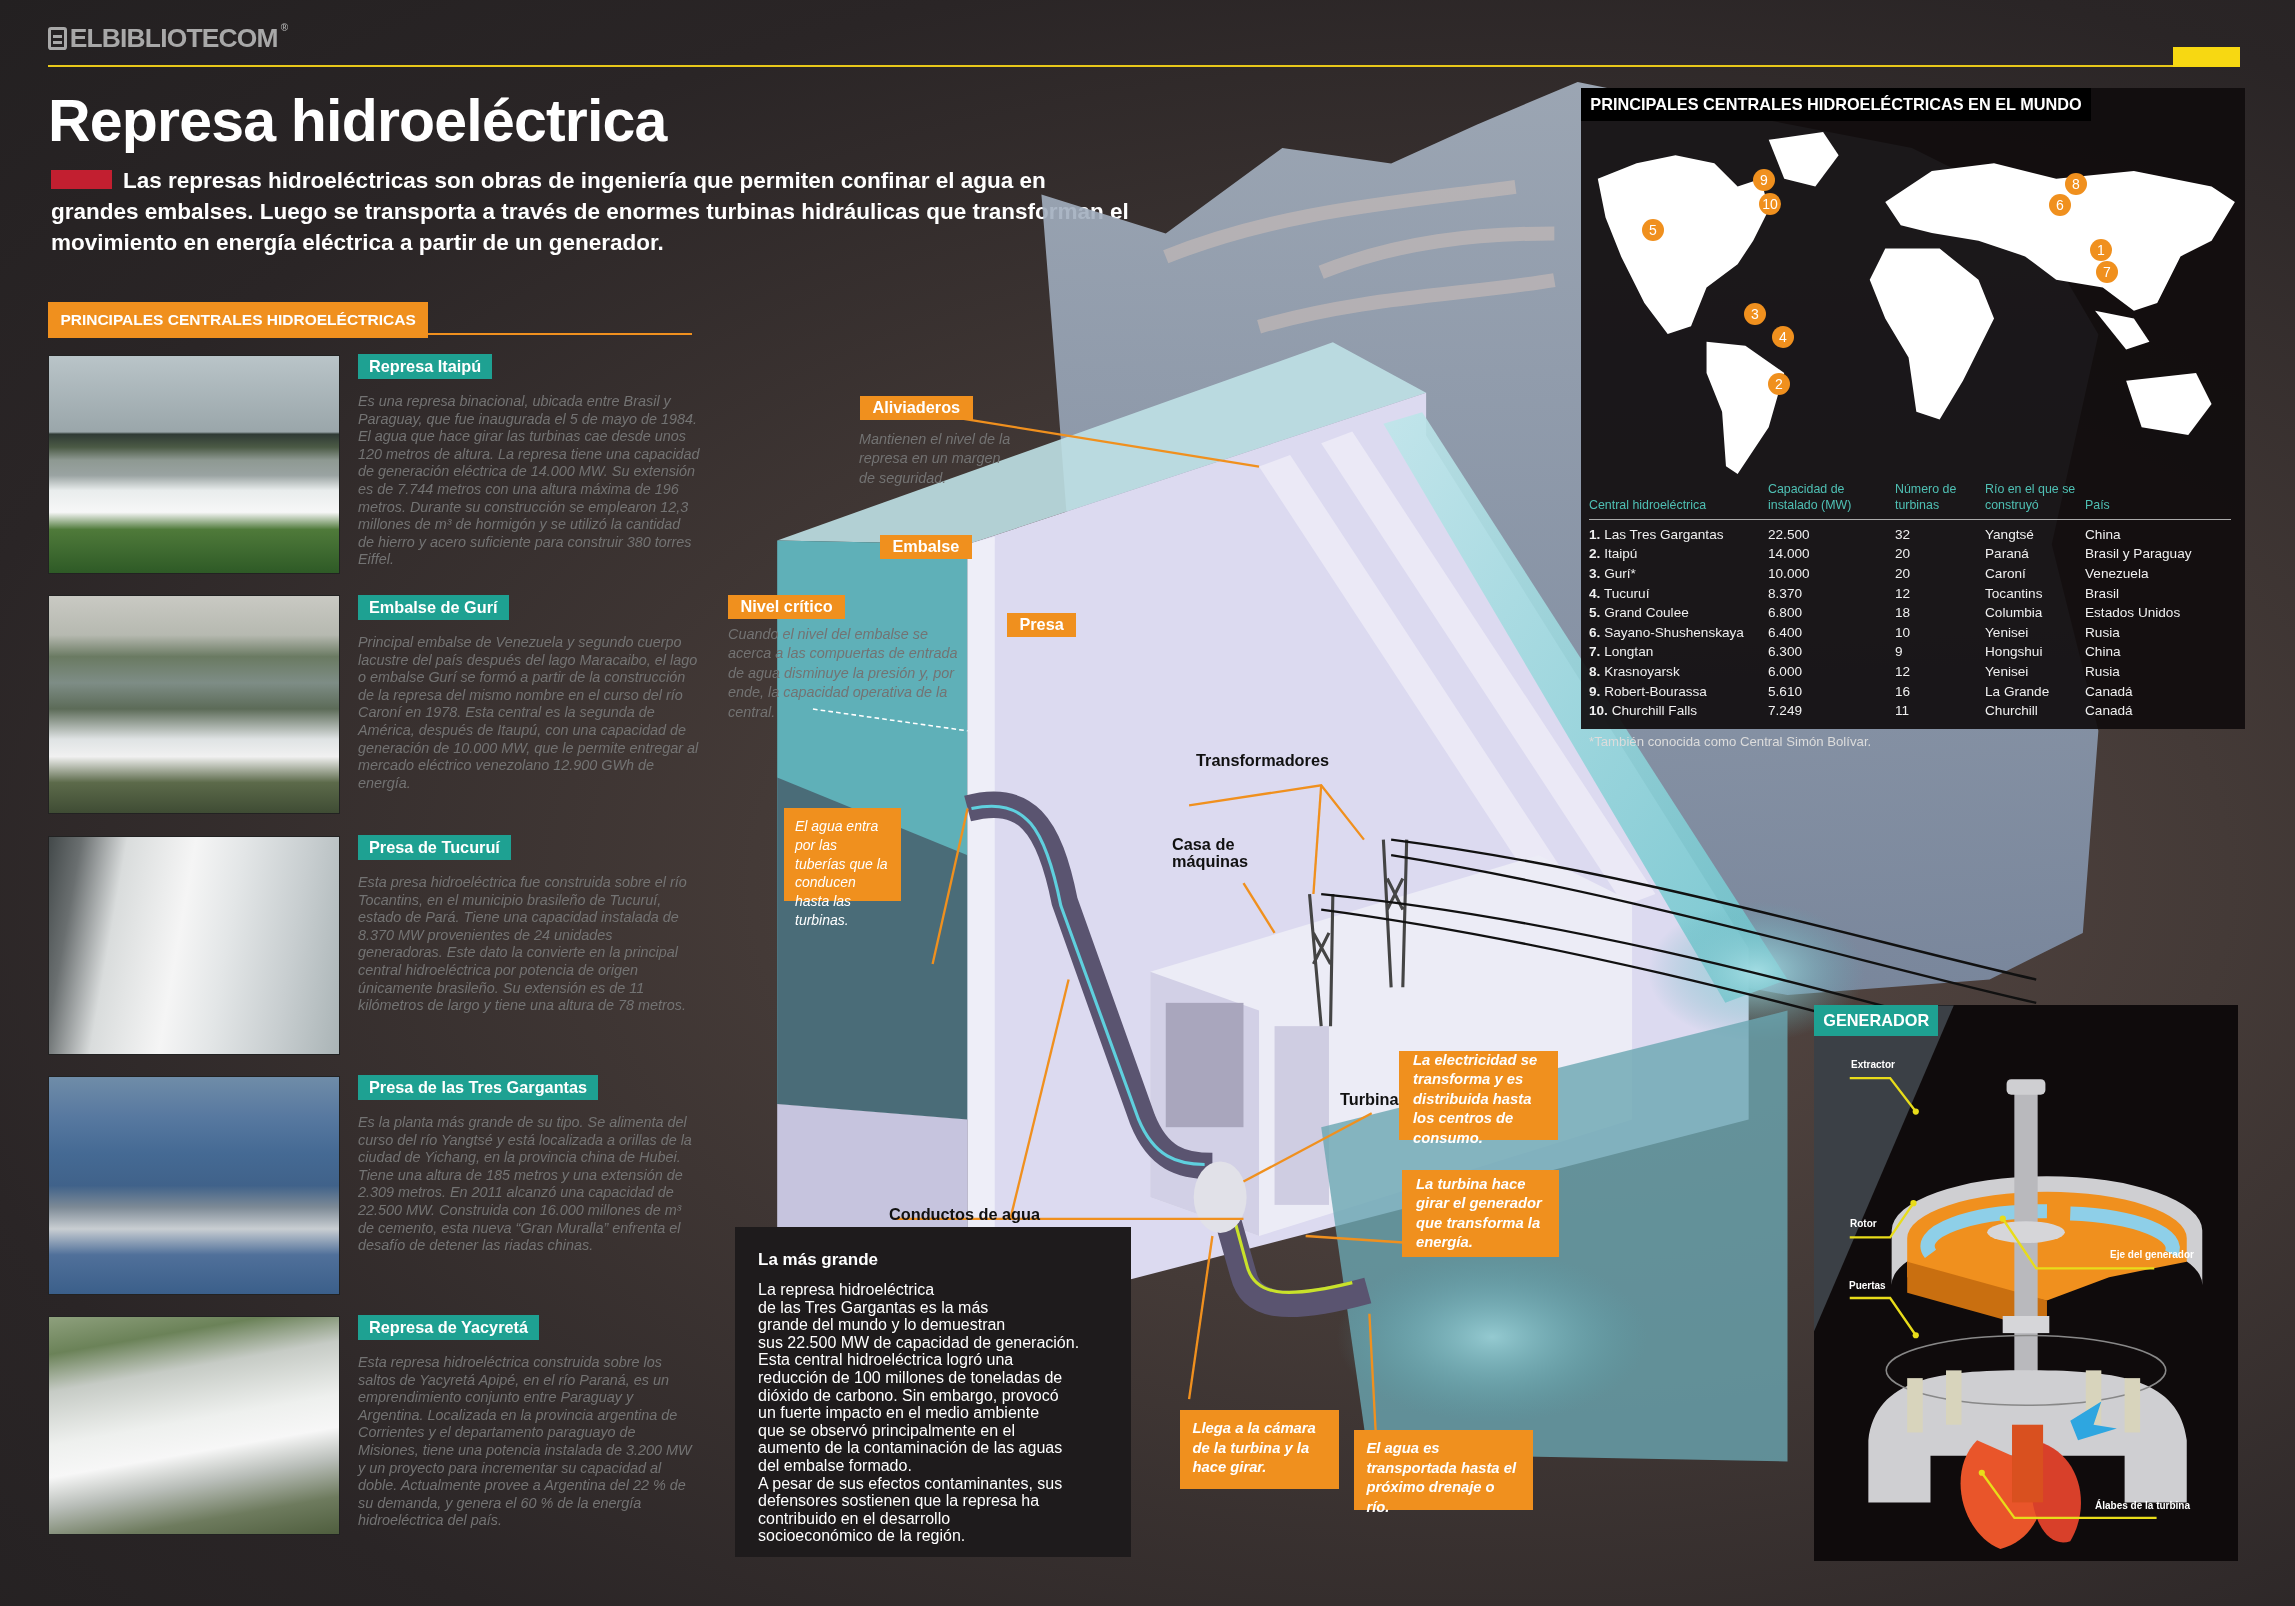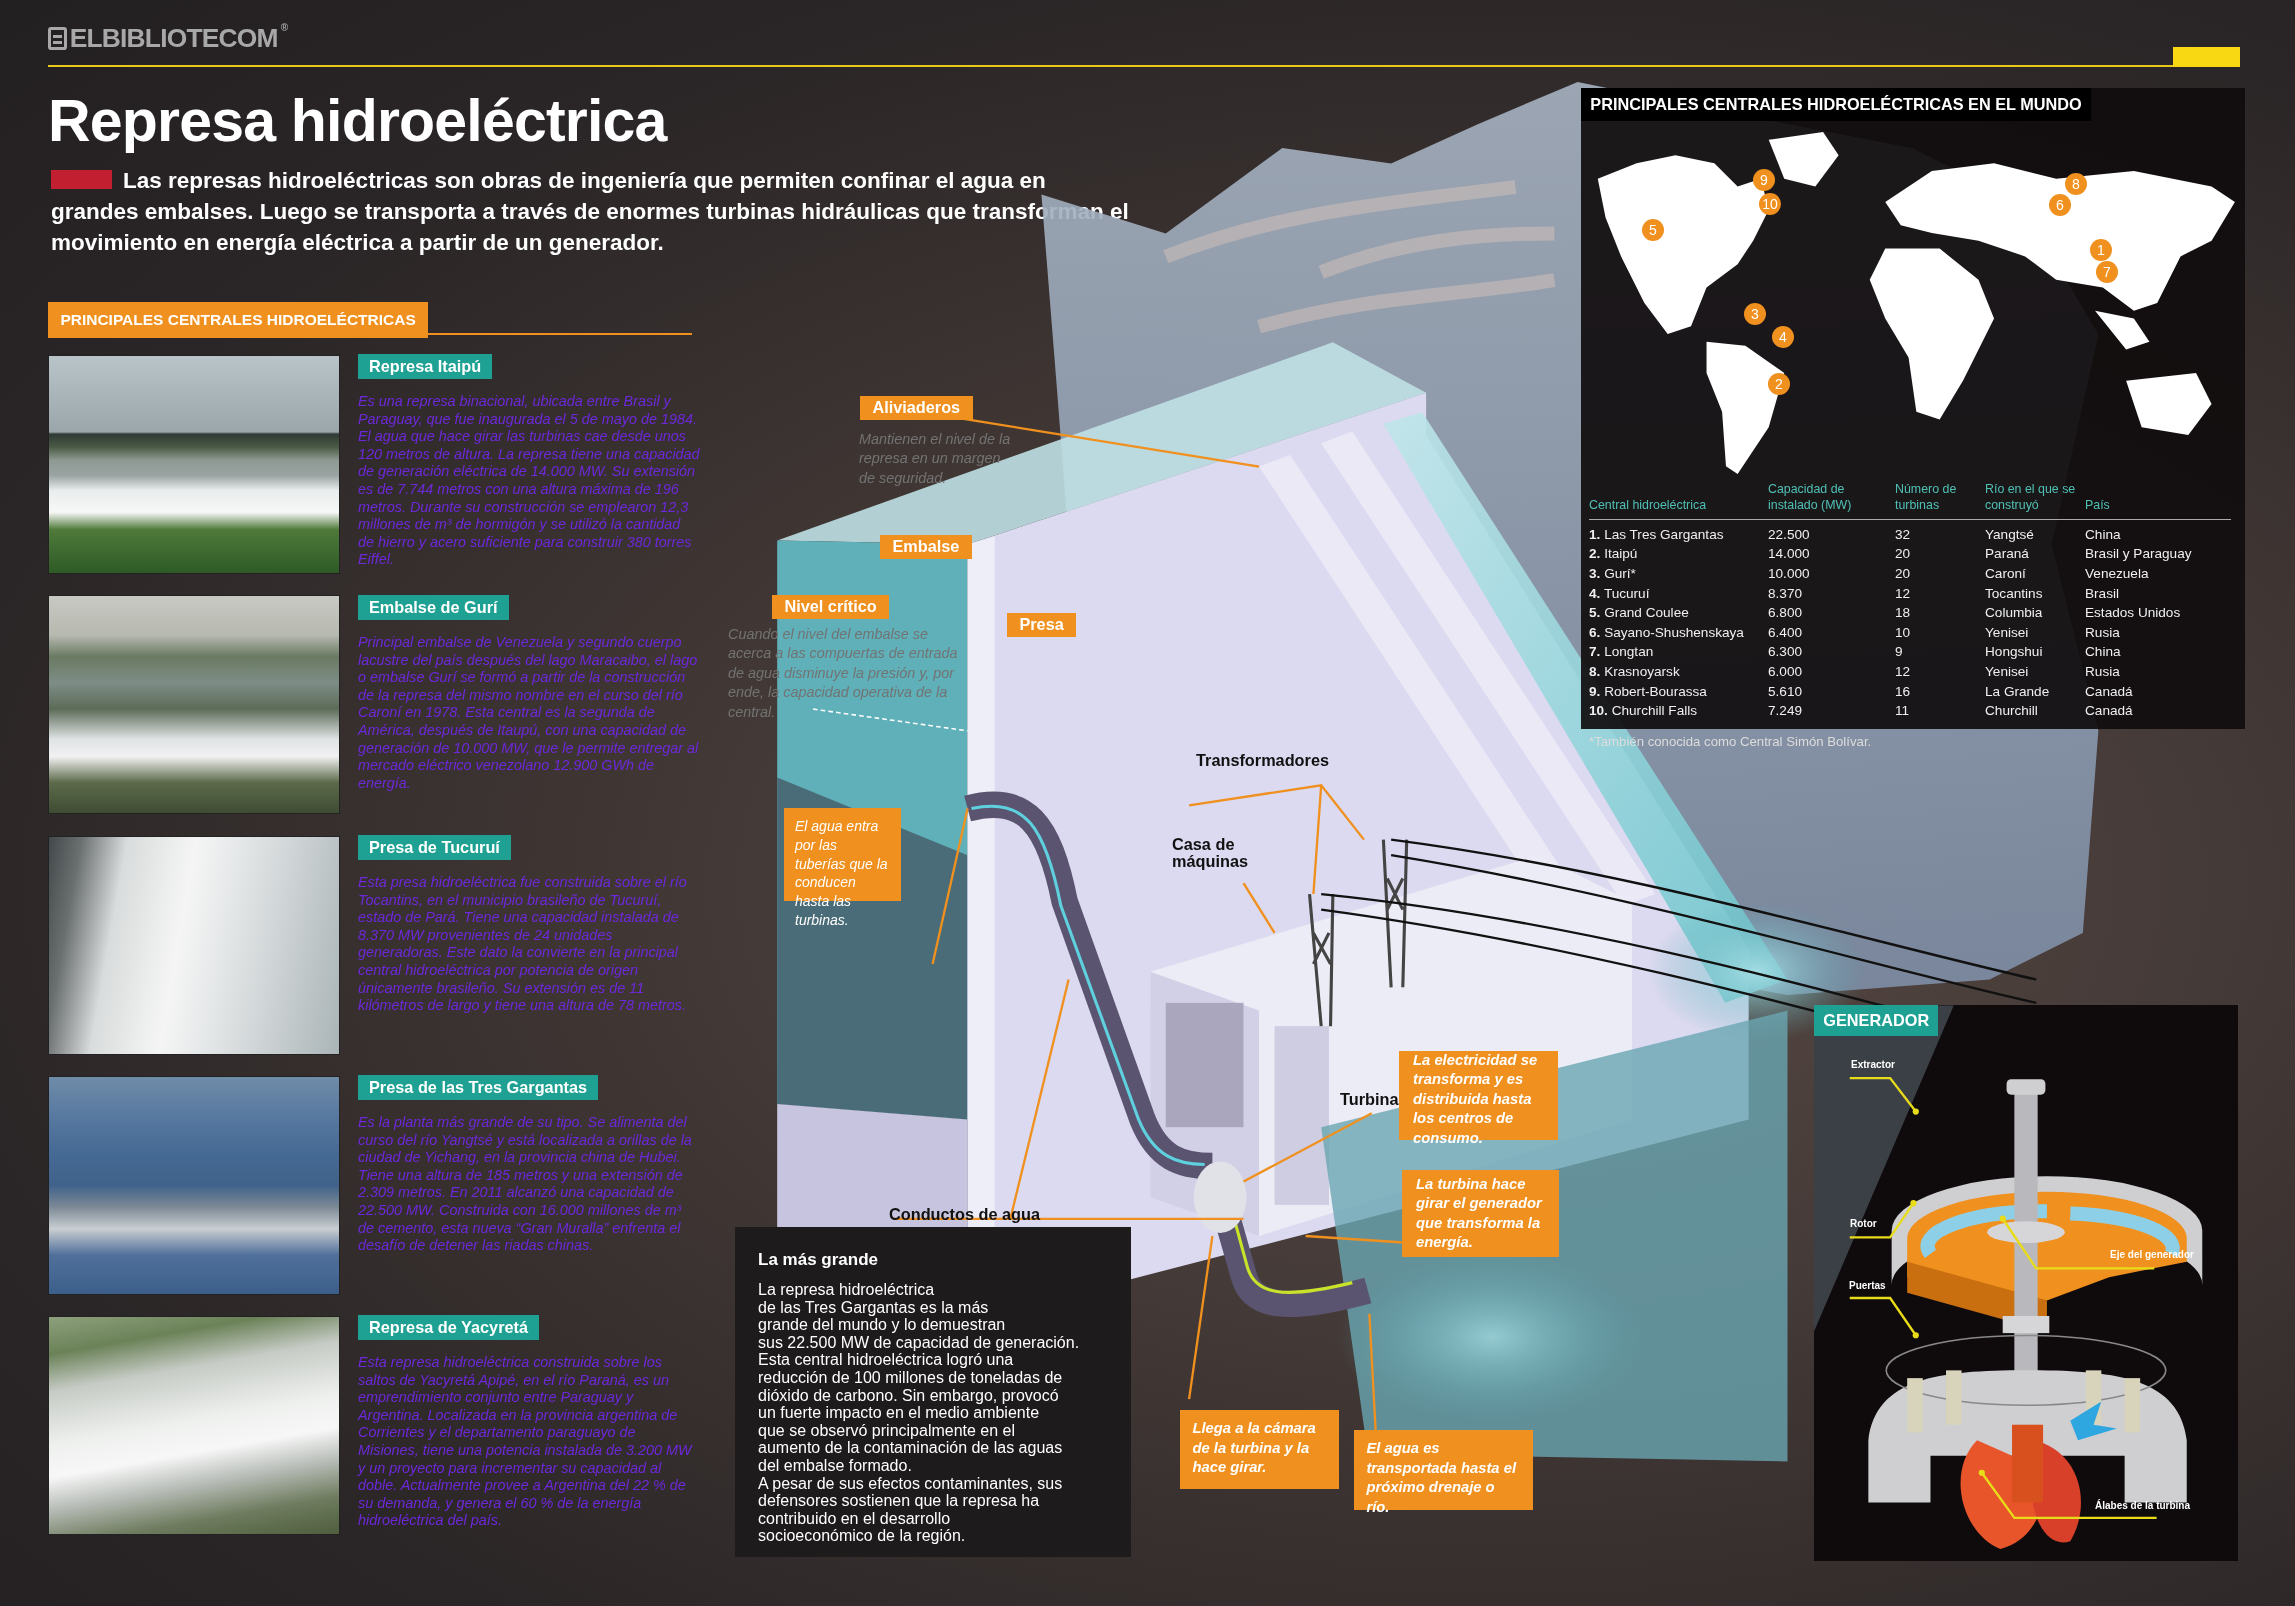--- a/index.html
+++ b/index.html
@@ -25,21 +25,21 @@
   .intro { left: 51px; top: 165px; width: 1088px; font-family: "Liberation Sans", sans-serif; font-weight: 700; font-size: 22.5px; line-height: 31px; color: #fff; }
   .intro-mark { display: inline-block; width: 61px; height: 18.7px; background: #c21f30; vertical-align: middle; margin-right: 11px; position: relative; top: -2.3px; }
 
   
   .sec-head { left: 48px; top: 302px; height: 36px; padding: 0 12.4px; background: #f0901e; display: flex; align-items: center; font-family: "Liberation Sans", sans-serif; font-size: 15.5px; font-weight: 700; color: #fff; }
   .sec-rule { left: 48px; top: 333px; width: 644px; height: 2.3px; background: #f0901e; }
 
   
   .photo { left: 48px; width: 292px; height: 219px; border: 0.8px solid #222; overflow: hidden; }
   .dam-title { left: 358px; height: 25px; padding: 0 11px; background: #1ea192; font-family: "Liberation Sans", sans-serif; font-weight: 700; font-size: 16.3px; color:#fff; display:flex; align-items:center; }
-  .dam-text { left: 358px; width: 342px; font-family: "Liberation Sans", sans-serif; font-style: italic; font-size: 14.4px; line-height: 17.6px; color: #6d28d9; }
+  .dam-text { left: 358px; width: 342px; font-family: "Liberation Sans", sans-serif; font-style: italic; font-size: 14.4px; line-height: 17.6px; color: #737373; }
 
   
   .ph-itaipu { background: linear-gradient(180deg, #b9c4c8 0%, #9aa6aa 35%, #2f3a35 36%, #4b5a45 42%, #8e9992 48%, #9aa3a2 55%, #e9eded 62%, #f7f7f7 72%, #4f7a3a 80%, #2e5a26 100%); }
   .ph-guri { background: linear-gradient(180deg, #c9c9c3 0%, #b6b9b0 18%, #6a7a62 28%, #7e8d86 40%, #5c6b58 52%, #dfe3e4 66%, #f1f1f1 74%, #5c6a4a 86%, #3f4c34 100%); }
   .ph-tucurui { background: linear-gradient(100deg, #43494a 0%, #6a6f70 10%, #d9dcdc 24%, #f5f5f5 45%, #e3e6e7 60%, #c8ced0 80%, #aab4b6 100%); }
   .ph-tres { background: linear-gradient(180deg, #6f8ca8 0%, #5879a0 18%, #456a94 35%, #40628a 50%, #7d8a96 60%, #c9ced2 70%, #50709a 82%, #3b5f8a 100%); }
   .ph-yacyreta { background: linear-gradient(170deg, #8ea07d 0%, #6b8258 14%, #c6cbc5 28%, #eef0ee 48%, #f7f7f7 60%, #b8bdb8 72%, #6e7b5e 86%, #4f5e3e 100%); }
   .olabel { position: absolute; background: #f0901e; color:#fff; font-family: "Liberation Sans", sans-serif; font-weight: 700; font-size: 16.3px; padding: 2.3px 12.4px; }
   .otext { position: absolute; font-family: "Liberation Sans", sans-serif; font-style: italic; font-size: 14.4px; line-height: 19.4px; color: #737373; }
   .obox { position: absolute; background: #f0901e; color:#fff; font-family: "Liberation Sans", sans-serif; font-style: italic; font-size: 14.8px; line-height: 19.4px; padding: 11px 14px; }
@@ -182,21 +182,21 @@
 </svg>
 
 <div class="abs" style="left:860px;top:396px;">
   <div class="olabel" style="position:relative;">Aliviaderos</div>
 </div>
 <div class="otext" style="left:859px;top:430px;width:155px;">Mantienen el nivel de la represa en un margen de seguridad.</div>
 
 <div class="olabel" style="left:880px;top:535px;">Embalse</div>
 <div class="olabel" style="left:1007px;top:613px;">Presa</div>
 
-<div class="olabel" style="left:728px;top:595px;margin-left:44px;">Nivel crítico</div>
+<div class="olabel" style="left:728px;top:595px;">Nivel crítico</div>
 <div class="otext" style="left:728px;top:625px;width:233px;">Cuando el nivel del embalse se acerca a las compuertas de entrada de agua disminuye la presión y, por ende, la capacidad operativa de la central.</div>
 
 <div class="obox" style="left:784px;top:808px;width:117px;height:93px;padding:9.3px 11px;font-size:14px;line-height:18.7px;">El agua entra por las tuberías que la conducen hasta las turbinas.</div>
 
 <div class="blabel" style="left:1196px;top:752px;">Transformadores</div>
 <div class="blabel" style="left:1172px;top:836px;width:86px;">Casa de máquinas</div>
 <div class="blabel" style="left:1340px;top:1091px;">Turbina</div>
 <div class="blabel" style="left:889px;top:1206px;">Conductos de agua</div>
 
 <div class="obox" style="left:1399px;top:1051px;width:159px;height:89px;padding:0 14px;font-weight:700;">La electricidad se transforma y es distribuida hasta los centros de consumo.</div>

